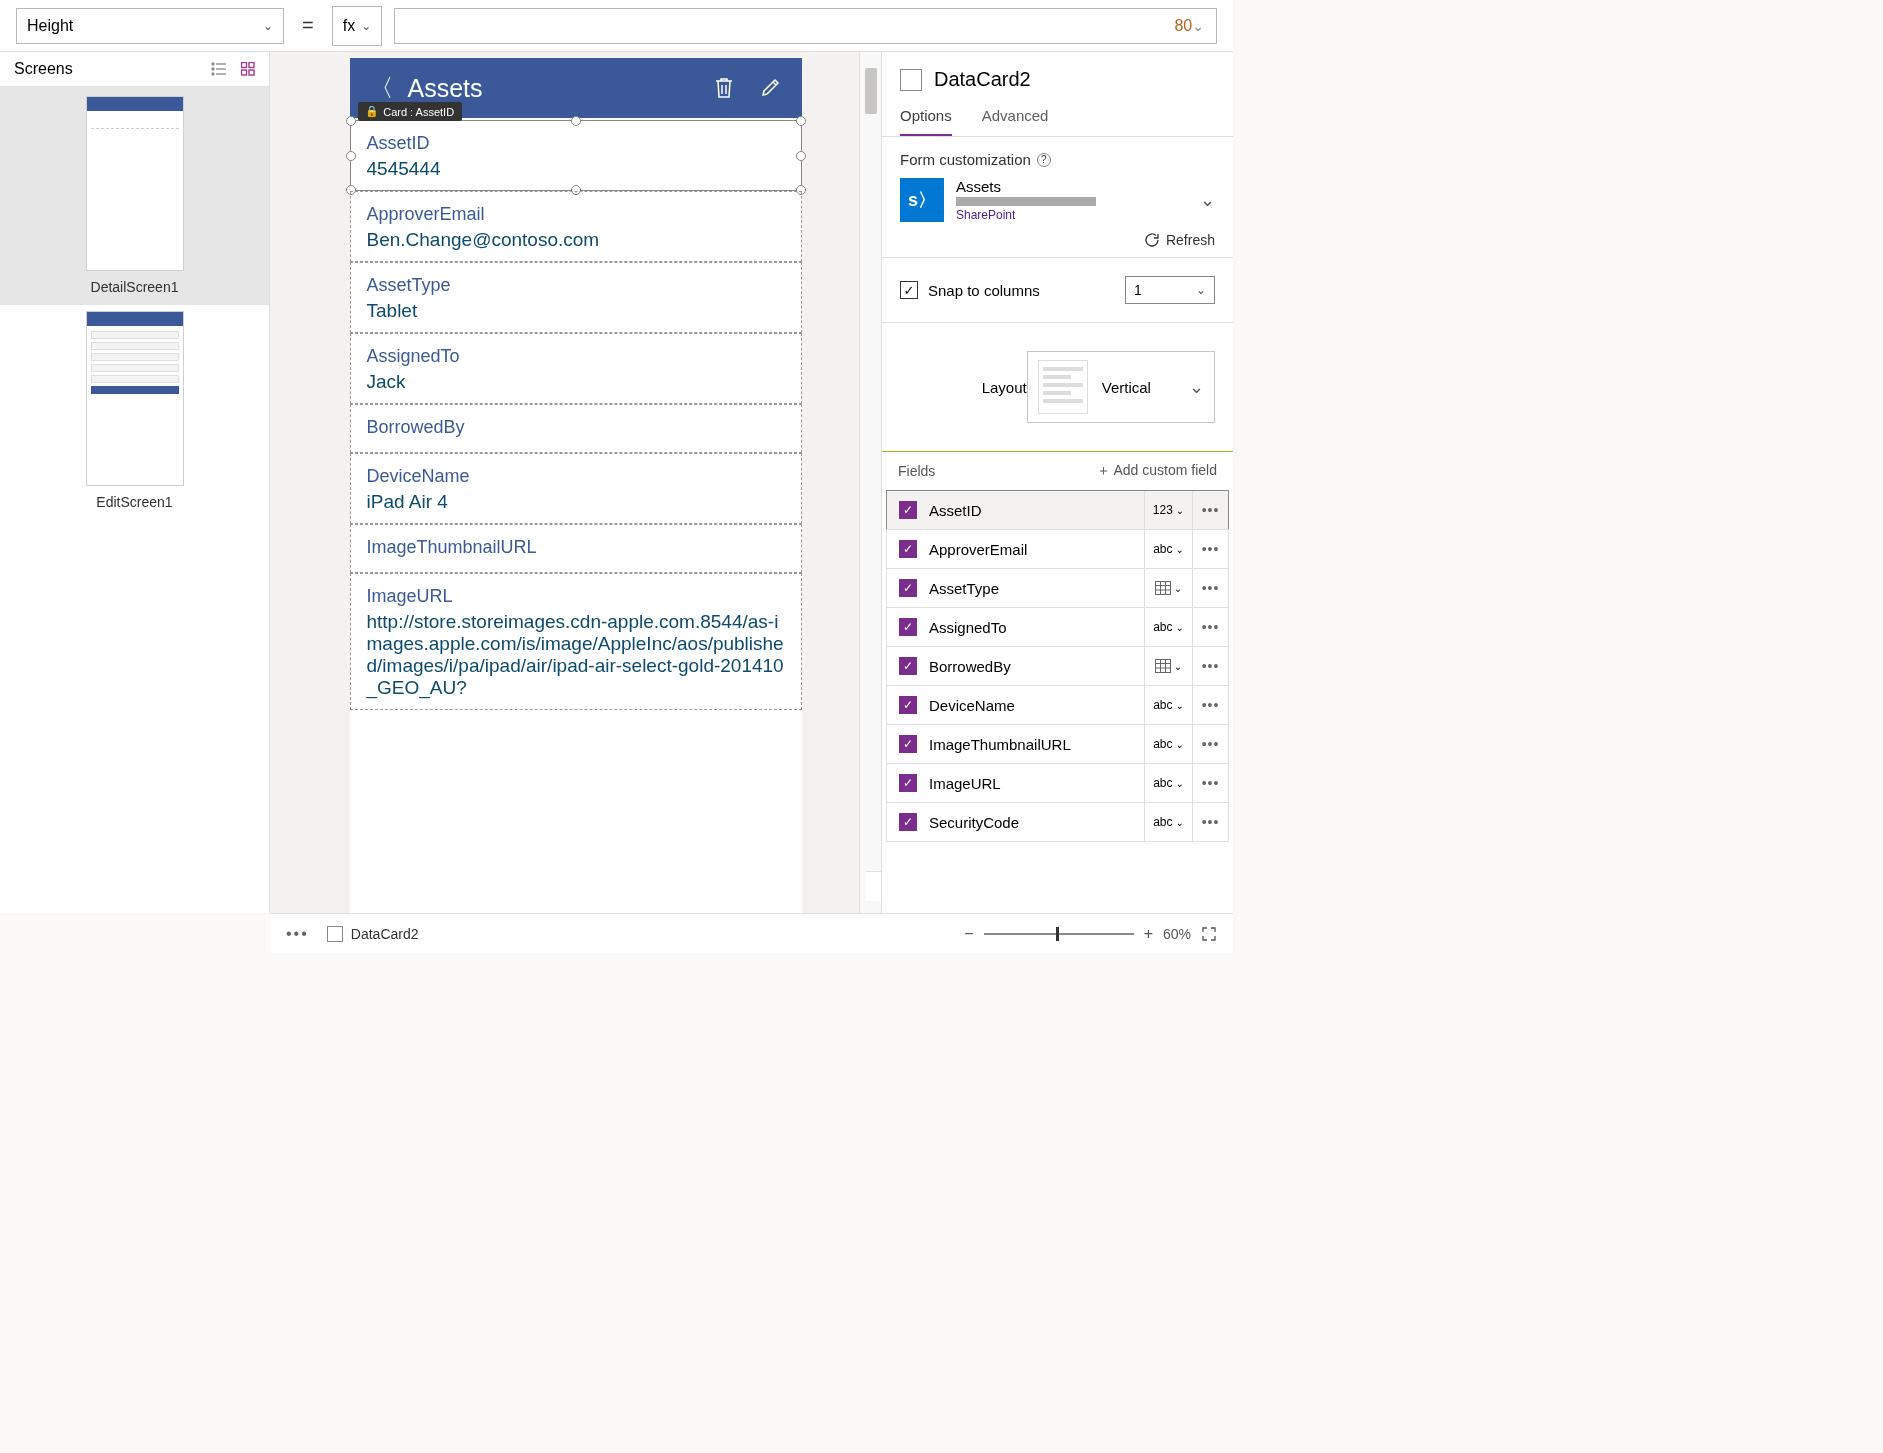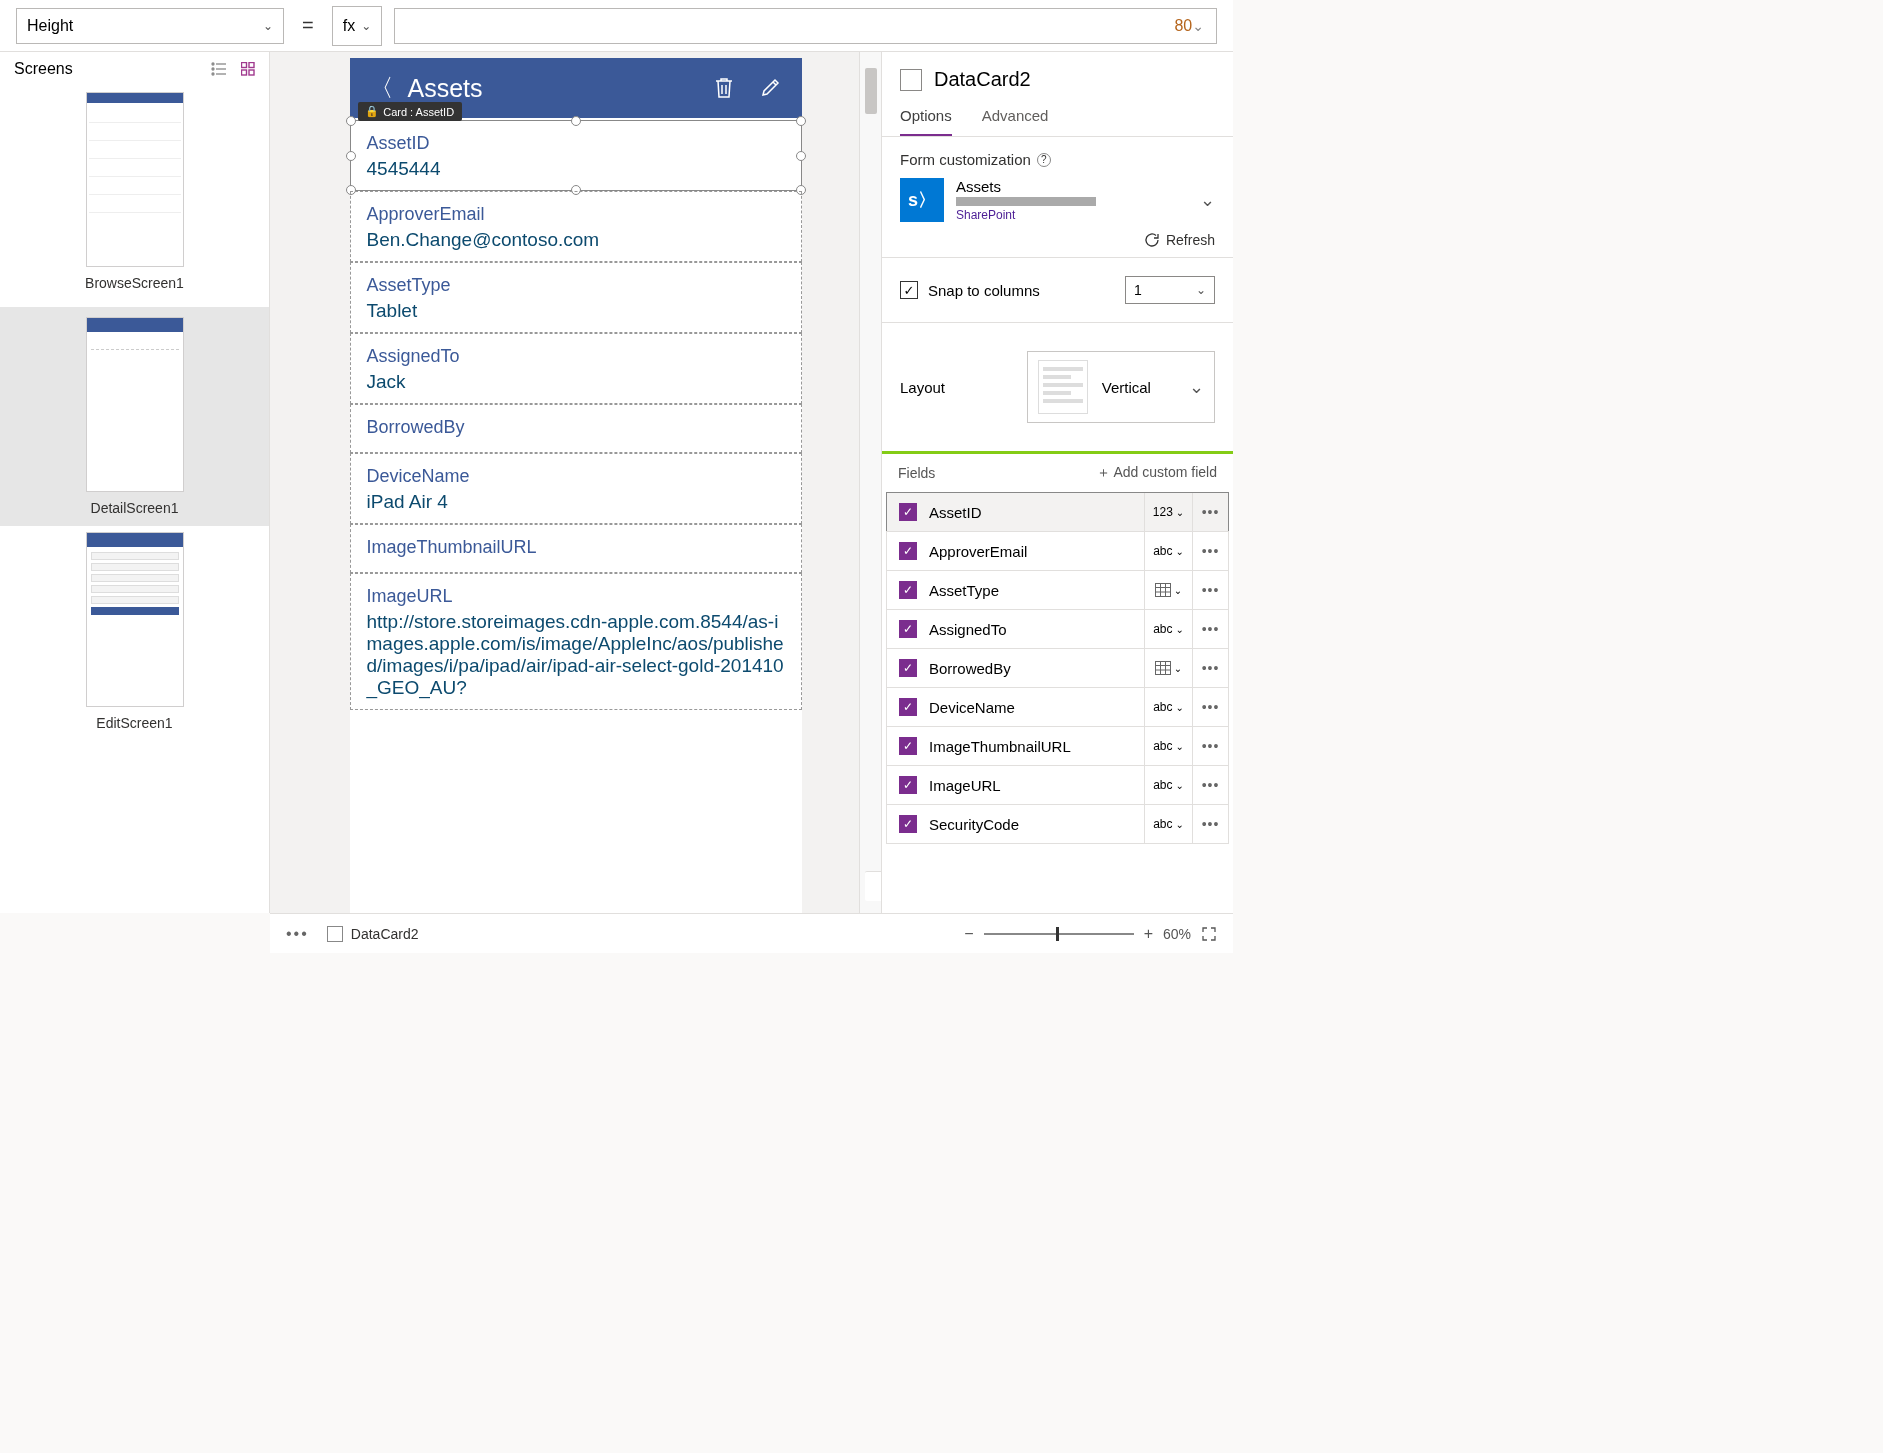--- a/index.html
+++ b/index.html
@@ -58,21 +58,21 @@
 .sp-icon { width:44px; height:44px; background:#0078d4; color:#fff; display:flex; align-items:center; justify-content:center; font-size:18px; font-weight:bold; }
 .ds-text { flex:1; }
 .ds-text .tt { font-size:15px; }
 .ds-text .sub { font-size:12px; color:#4c1d95; }
 .ds-text .bar { width:140px; height:9px; background:#aaa; margin:2px 0; }
 .refresh { text-align:right; padding: 10px 18px 0 0; font-size:14px; color:#323130; display:flex; justify-content:flex-end; align-items:center; gap:6px; }
 .snap-row { display:flex; align-items:center; justify-content:space-between; padding: 18px; border-bottom:1px solid #e1dfdd; }
 .snap-chk { display:flex; align-items:center; gap:10px; font-size:15px; }
 .chkbox { width:18px; height:18px; border:1px solid #333; display:inline-flex; align-items:center; justify-content:center; font-size:13px; }
 .cols-sel { width:90px; height:28px; border:1px solid #8a8886; padding:0 8px; display:flex; align-items:center; justify-content:space-between; font-size:14px; }
-.layout-row { display:flex; align-items:center; justify-content:space-between; padding: 28px 18px; border-bottom:3px solid #84cc16; }
+.layout-row { display:flex; align-items:center; justify-content:flex-end; padding: 28px 18px; border-bottom:1px solid #84cc16; }
 .layout-box { border:1px solid #c8c6c4; padding:8px 10px; display:flex; align-items:center; gap:14px; }
 .layout-thumb { width:50px; height:54px; border:1px solid #ddd; padding:6px 4px; display:flex; flex-direction:column; gap:4px; }
 .layout-thumb div { height:4px; background:#ddd; }
 .fields-head { display:flex; justify-content:space-between; padding: 10px 16px; font-size:14px; color:#555; align-items:center; }
 .add-link { color:#555; font-size:14px; }
 .field-row { display:flex; align-items:center; height:40px; border:1px solid #e1dfdd; margin: 0 4px -1px 4px; background:#fff; }
 .field-row.sel { background:#f3f2f1; border:1px solid #888; }
 .fchk { width:18px; height:18px; background:#7b2d8e; color:#fff; margin: 0 12px; display:flex; align-items:center; justify-content:center; font-size:12px; }
 .fname { flex:1; font-size:15px; padding-right:6px; white-space:nowrap; overflow:hidden; }
 .ftype { width:48px; border-left:1px solid #e1dfdd; height:100%; display:flex; align-items:center; justify-content:center; font-size:12px; gap:3px; }
@@ -129,34 +129,20 @@
                 <rect x="0.5" y="0.5" width="5" height="5"></rect>
                 <rect x="8" y="0.5" width="5" height="5"></rect>
                 <rect x="0.5" y="8" width="5" height="5"></rect>
                 <rect x="8" y="8" width="5" height="5"></rect>
               </g>
             </svg>
         </span>
       </span>
     </div>
 
-    <div class="thumb-wrap">
-      <div class="thumb-box">
-        <div class="thumb-header lt"></div>
-        <div style="padding:2px;">
-          <div style="border-bottom:1px solid #eee;height:18px;"></div>
-          <div style="border-bottom:1px solid #eee;height:18px;"></div>
-          <div style="border-bottom:1px solid #eee;height:18px;"></div>
-          <div style="border-bottom:1px solid #eee;height:18px;"></div>
-          <div style="border-bottom:1px solid #eee;height:18px;"></div>
-          <div style="border-bottom:1px solid #eee;height:18px;"></div>
-        </div>
-      </div>
-      <div class="thumb-cap">BrowseScreen1</div>
-    </div>
 
     <div class="thumb-wrap thumb-selected" style="width:100%;">
       <div class="thumb-box selected-outer">
         <div class="thumb-header"></div>
         <div style="padding:2px 4px; color:#3b5998;">
           <div style="height:16px;border-bottom:1px dashed #ccc;"></div>
           <div style="height:16px;"></div>
           <div style="height:16px;"></div>
           <div style="height:16px;"></div>
           <div style="height:28px;"></div>

